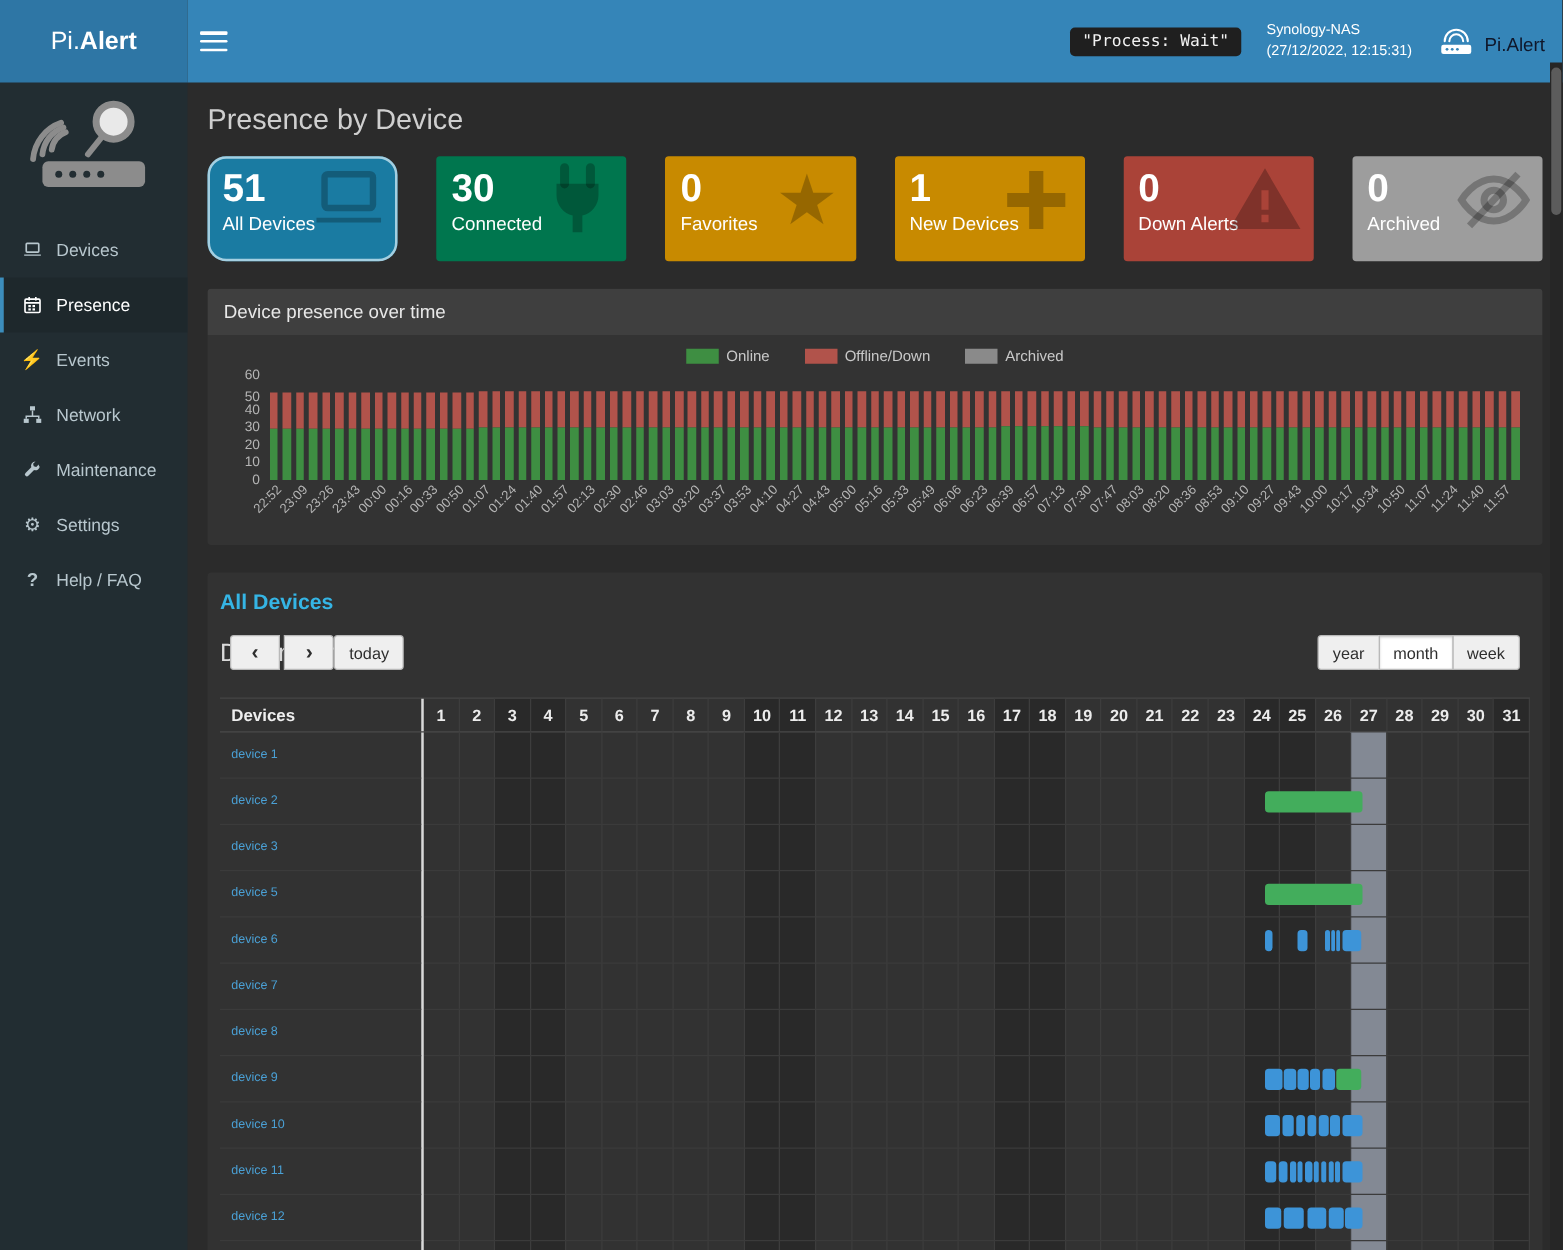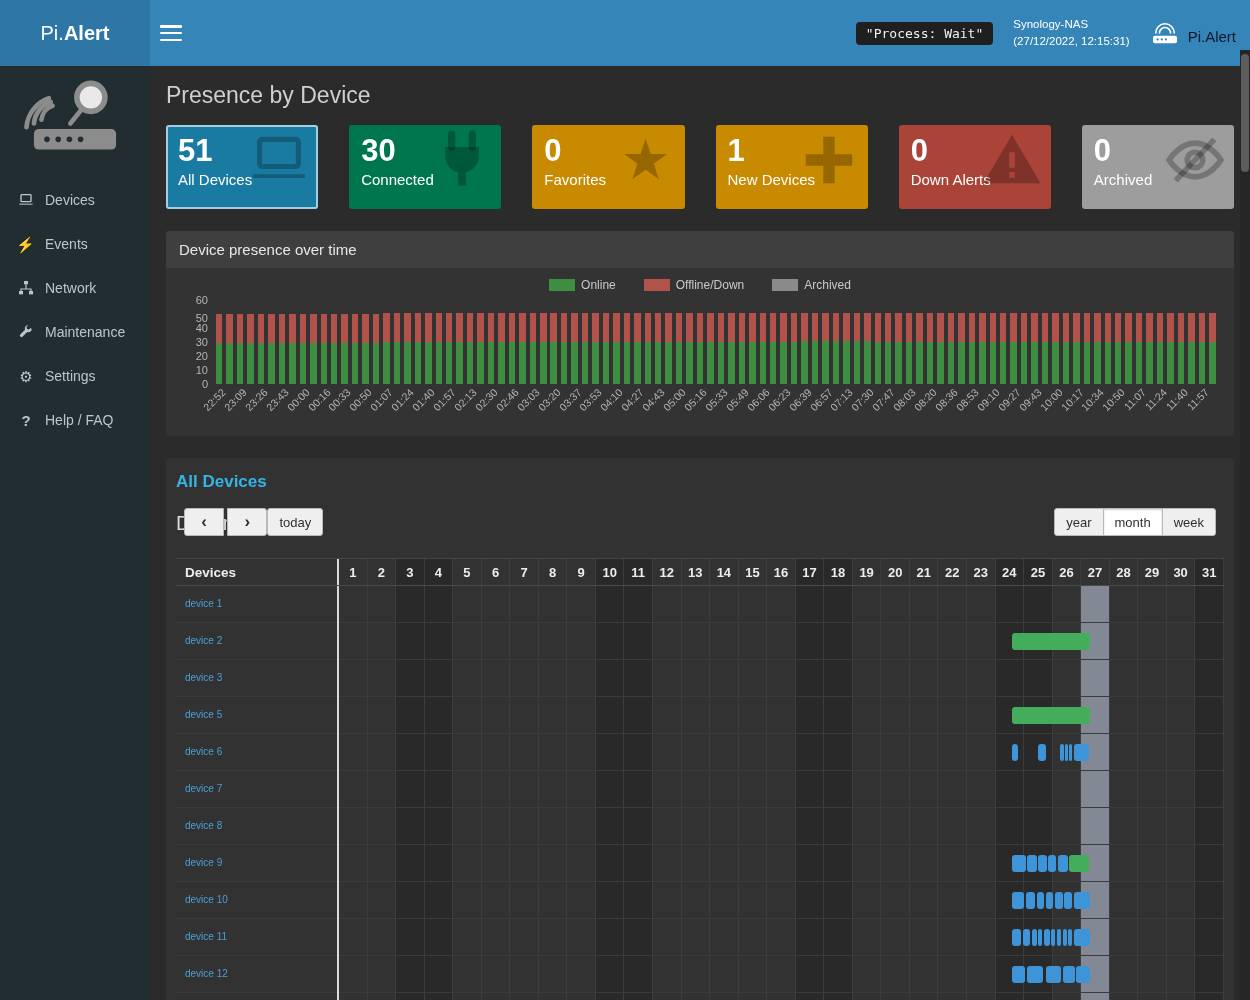--- a/index.html
+++ b/index.html
@@ -31,21 +31,21 @@
   .icon .g { font-size:15px; line-height:1; }
 
   
   .main { margin-left:150px; padding:14px 16px 0; }
   .page-title { font-size:23px; font-weight:400; color:#cfcfcf; margin:2px 0 16px; }
 
   
   .info-boxes { display:flex; gap:31px; }
   .info-box { flex:1; height:84px; border-radius:3px; position:relative; overflow:hidden;
               padding:8px 12px; color:#fff; cursor:pointer; }
-  .info-box.selected { outline:2px solid rgba(210,235,245,0.75); outline-offset:-2px; }
+  .info-box.selected { outline:2px solid rgba(210,235,245,0.75); outline-offset:-2px;border-radius:15px; }
   .ib-value { font-size:31px; font-weight:bold; line-height:1.15; }
   .ib-label { font-size:15px; margin-top:2px; }
   .ib-icon { position:absolute; right:8px; top:4px; width:62px; height:62px; color:rgba(0,0,0,0.25); }
   .ib-icon svg { width:100%; height:100%; }
   .ib-icon .g { font-size:56px; line-height:62px; display:block; text-align:center; }
 
   
   .panel { margin-top:22px; border-radius:3px; }
   .chart-panel { background:#333; overflow:hidden; }
   .panel-header { background:#3f3f3f; color:#e8e8e8; font-size:15px; padding:10px 13px; }
@@ -164,20 +164,34 @@
     </div>
     <nav>
         <a class="sb-item">
           <span class="icon">
             <svg viewBox="0 0 24 24">
               <rect x="4.5" y="4" width="15" height="10.5" rx="1" fill="none" stroke="currentColor" stroke-width="2"></rect>
               <path d="M2 17.5h20V19H2z" fill="currentColor"></path>
             </svg>
           </span>
           <span>Devices</span>
+        </a>
+        <a class="sb-item active">
+          <span class="icon">
+            <svg viewBox="0 0 24 24">
+              <rect x="3" y="5" width="18" height="16" rx="1.5" fill="none" stroke="currentColor" stroke-width="2"></rect>
+              <path d="M3 9.5h18" stroke="currentColor" stroke-width="2"></path>
+              <path d="M8 2.5v4M16 2.5v4" stroke="currentColor" stroke-width="2"></path>
+              <rect x="7" y="12" width="3" height="2.6" fill="currentColor"></rect>
+              <rect x="12" y="12" width="3" height="2.6" fill="currentColor"></rect>
+              <rect x="7" y="16" width="3" height="2.6" fill="currentColor"></rect>
+              <rect x="12" y="16" width="3" height="2.6" fill="currentColor"></rect>
+            </svg>
+          </span>
+          <span>Presence</span>
         </a>
         <a class="sb-item">
           <span class="icon">
             <span class="g">⚡</span>
           </span>
           <span>Events</span>
         </a>
         <a class="sb-item">
           <span class="icon">
             <svg viewBox="0 0 24 24">

